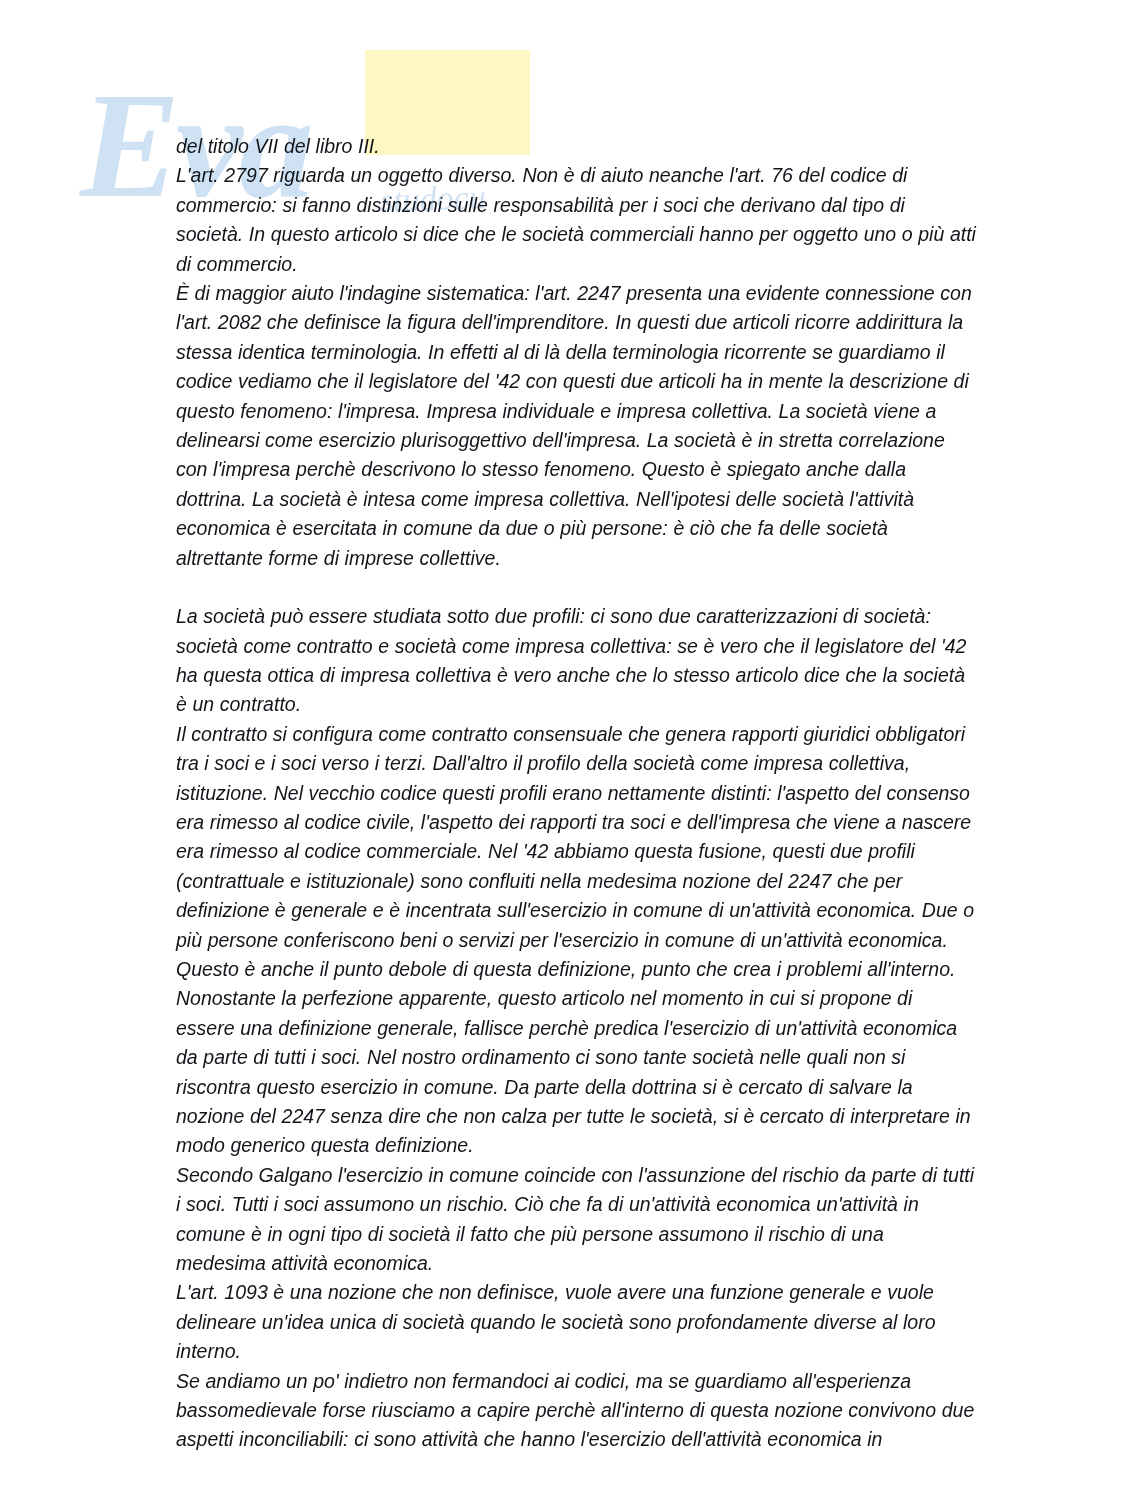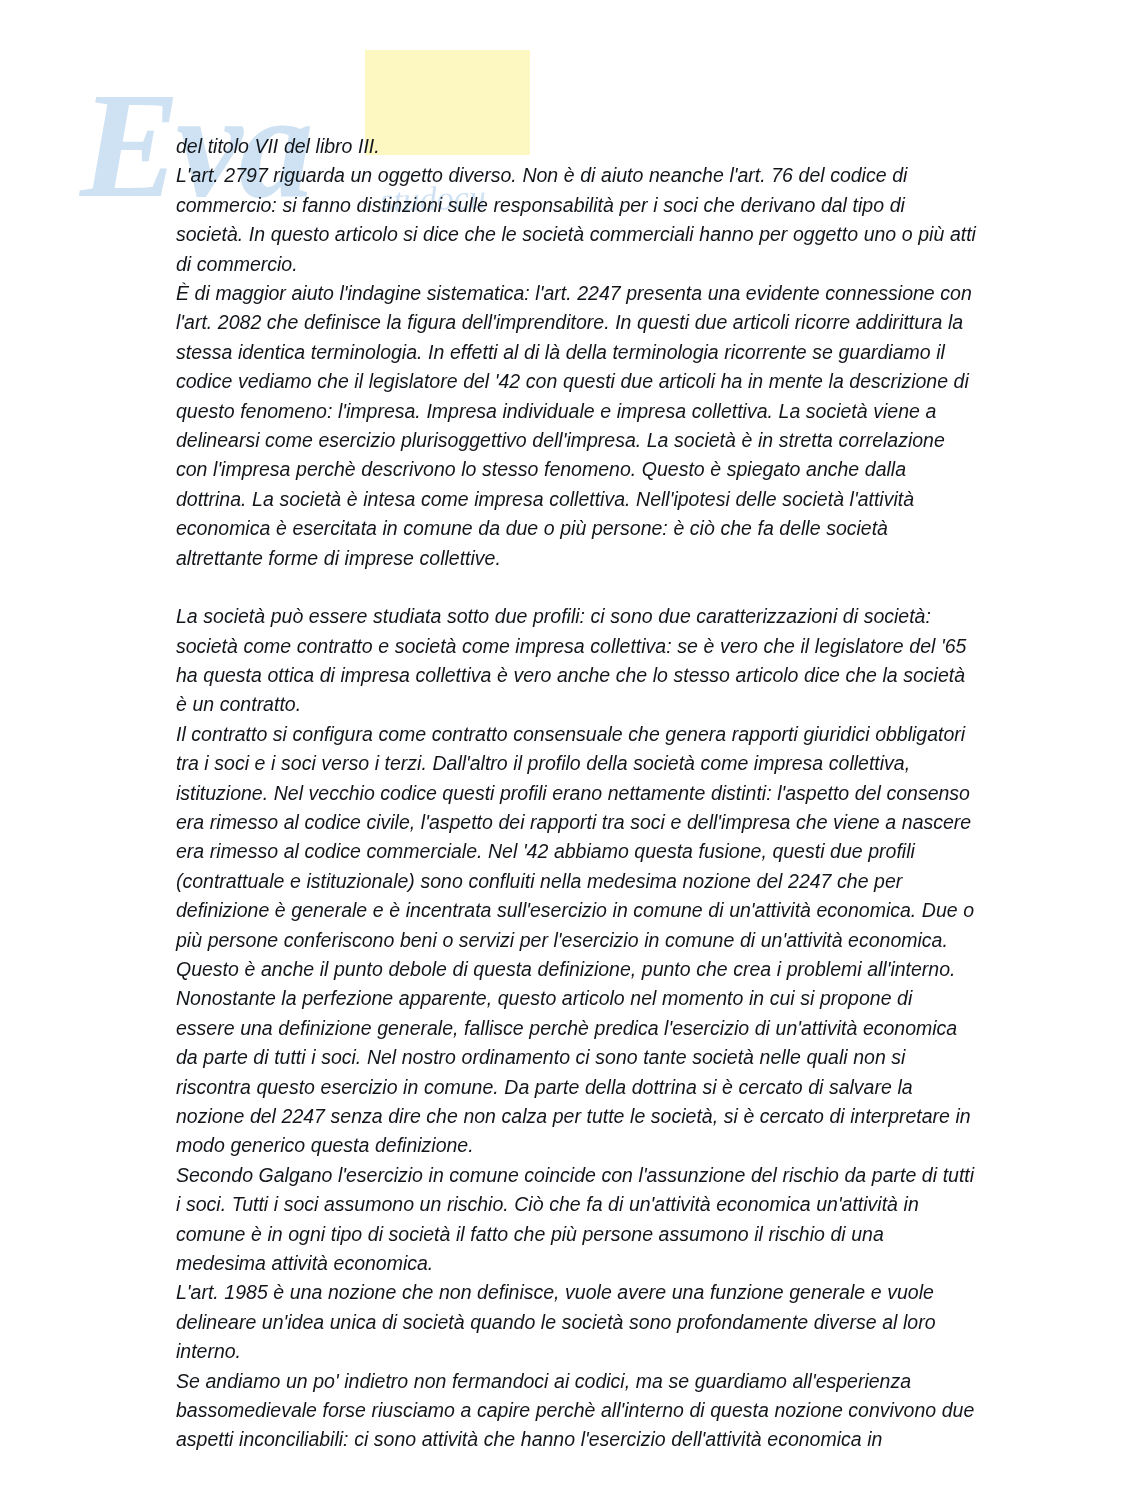--- a/index.html
+++ b/index.html
@@ -95,20 +95,20 @@
   <div class="wm-text">Eva</div>
   <div class="wm-sub">studocu</div>
 </div>
 
 <div id="page">
   <div id="doc-body">
     <p class="para">del titolo VII del libro III.</p>
     <p class="para">L'art. 2797 riguarda un oggetto diverso. Non è di aiuto neanche l'art. 76 del codice di commercio: si fanno distinzioni sulle responsabilità per i soci che derivano dal tipo di società. In questo articolo si dice che le società commerciali hanno per oggetto uno o più atti di commercio.</p>
     <p class="para">È di maggior aiuto l'indagine sistematica: l'art. 2247 presenta una evidente connessione con l'art. 2082 che definisce la figura dell'imprenditore. In questi due articoli ricorre addirittura la stessa identica terminologia. In effetti al di là della terminologia ricorrente se guardiamo il codice vediamo che il legislatore del '42 con questi due articoli ha in mente la descrizione di questo fenomeno: l'impresa. Impresa individuale e impresa collettiva. La società viene a delinearsi come esercizio plurisoggettivo dell'impresa. La società è in stretta correlazione con l'impresa perchè descrivono lo stesso fenomeno. Questo è spiegato anche dalla dottrina. La società è intesa come impresa collettiva. Nell'ipotesi delle società l'attività economica è esercitata in comune da due o più persone: è ciò che fa delle società altrettante forme di imprese collettive.</p>
     <div class="spacer"></div>
-    <p class="para">La società può essere studiata sotto due profili: ci sono due caratterizzazioni di società: società come contratto e società come impresa collettiva: se è vero che il legislatore del '65 ha questa ottica di impresa collettiva è vero anche che lo stesso articolo dice che la società è un contratto.</p>
+    <p class="para">La società può essere studiata sotto due profili: ci sono due caratterizzazioni di società: società come contratto e società come impresa collettiva: se è vero che il legislatore del '42 ha questa ottica di impresa collettiva è vero anche che lo stesso articolo dice che la società è un contratto.</p>
     <p class="para">Il contratto si configura come contratto consensuale che genera rapporti giuridici obbligatori tra i soci e i soci verso i terzi. Dall'altro il profilo della società come impresa collettiva, istituzione. Nel vecchio codice questi profili erano nettamente distinti: l'aspetto del consenso era rimesso al codice civile, l'aspetto dei rapporti tra soci e dell'impresa che viene a nascere era rimesso al codice commerciale. Nel '42 abbiamo questa fusione, questi due profili (contrattuale e istituzionale) sono confluiti nella medesima nozione del 2247 che per definizione è generale e è incentrata sull'esercizio in comune di un'attività economica. Due o più persone conferiscono beni o servizi per l'esercizio in comune di un'attività economica. Questo è anche il punto debole di questa definizione, punto che crea i problemi all'interno.</p>
     <p class="para">Nonostante la perfezione apparente, questo articolo nel momento in cui si propone di essere una definizione generale, fallisce perchè predica l'esercizio di un'attività economica da parte di tutti i soci. Nel nostro ordinamento ci sono tante società nelle quali non si riscontra questo esercizio in comune. Da parte della dottrina si è cercato di salvare la nozione del 2247 senza dire che non calza per tutte le società, si è cercato di interpretare in modo generico questa definizione.</p>
     <p class="para">Secondo Galgano l'esercizio in comune coincide con l'assunzione del rischio da parte di tutti i soci. Tutti i soci assumono un rischio. Ciò che fa di un'attività economica un'attività in comune è in ogni tipo di società il fatto che più persone assumono il rischio di una medesima attività economica.</p>
-    <p class="para">L'art. 1985 è una nozione che non definisce, vuole avere una funzione generale e vuole delineare un'idea unica di società quando le società sono profondamente diverse al loro interno.</p>
+    <p class="para">L'art. 1093 è una nozione che non definisce, vuole avere una funzione generale e vuole delineare un'idea unica di società quando le società sono profondamente diverse al loro interno.</p>
     <p class="para">Se andiamo un po' indietro non fermandoci ai codici, ma se guardiamo all'esperienza bassomedievale forse riusciamo a capire perchè all'interno di questa nozione convivono due aspetti inconciliabili: ci sono attività che hanno l'esercizio dell'attività economica in</p>
   </div>
 </div>
 
 </body></html>

